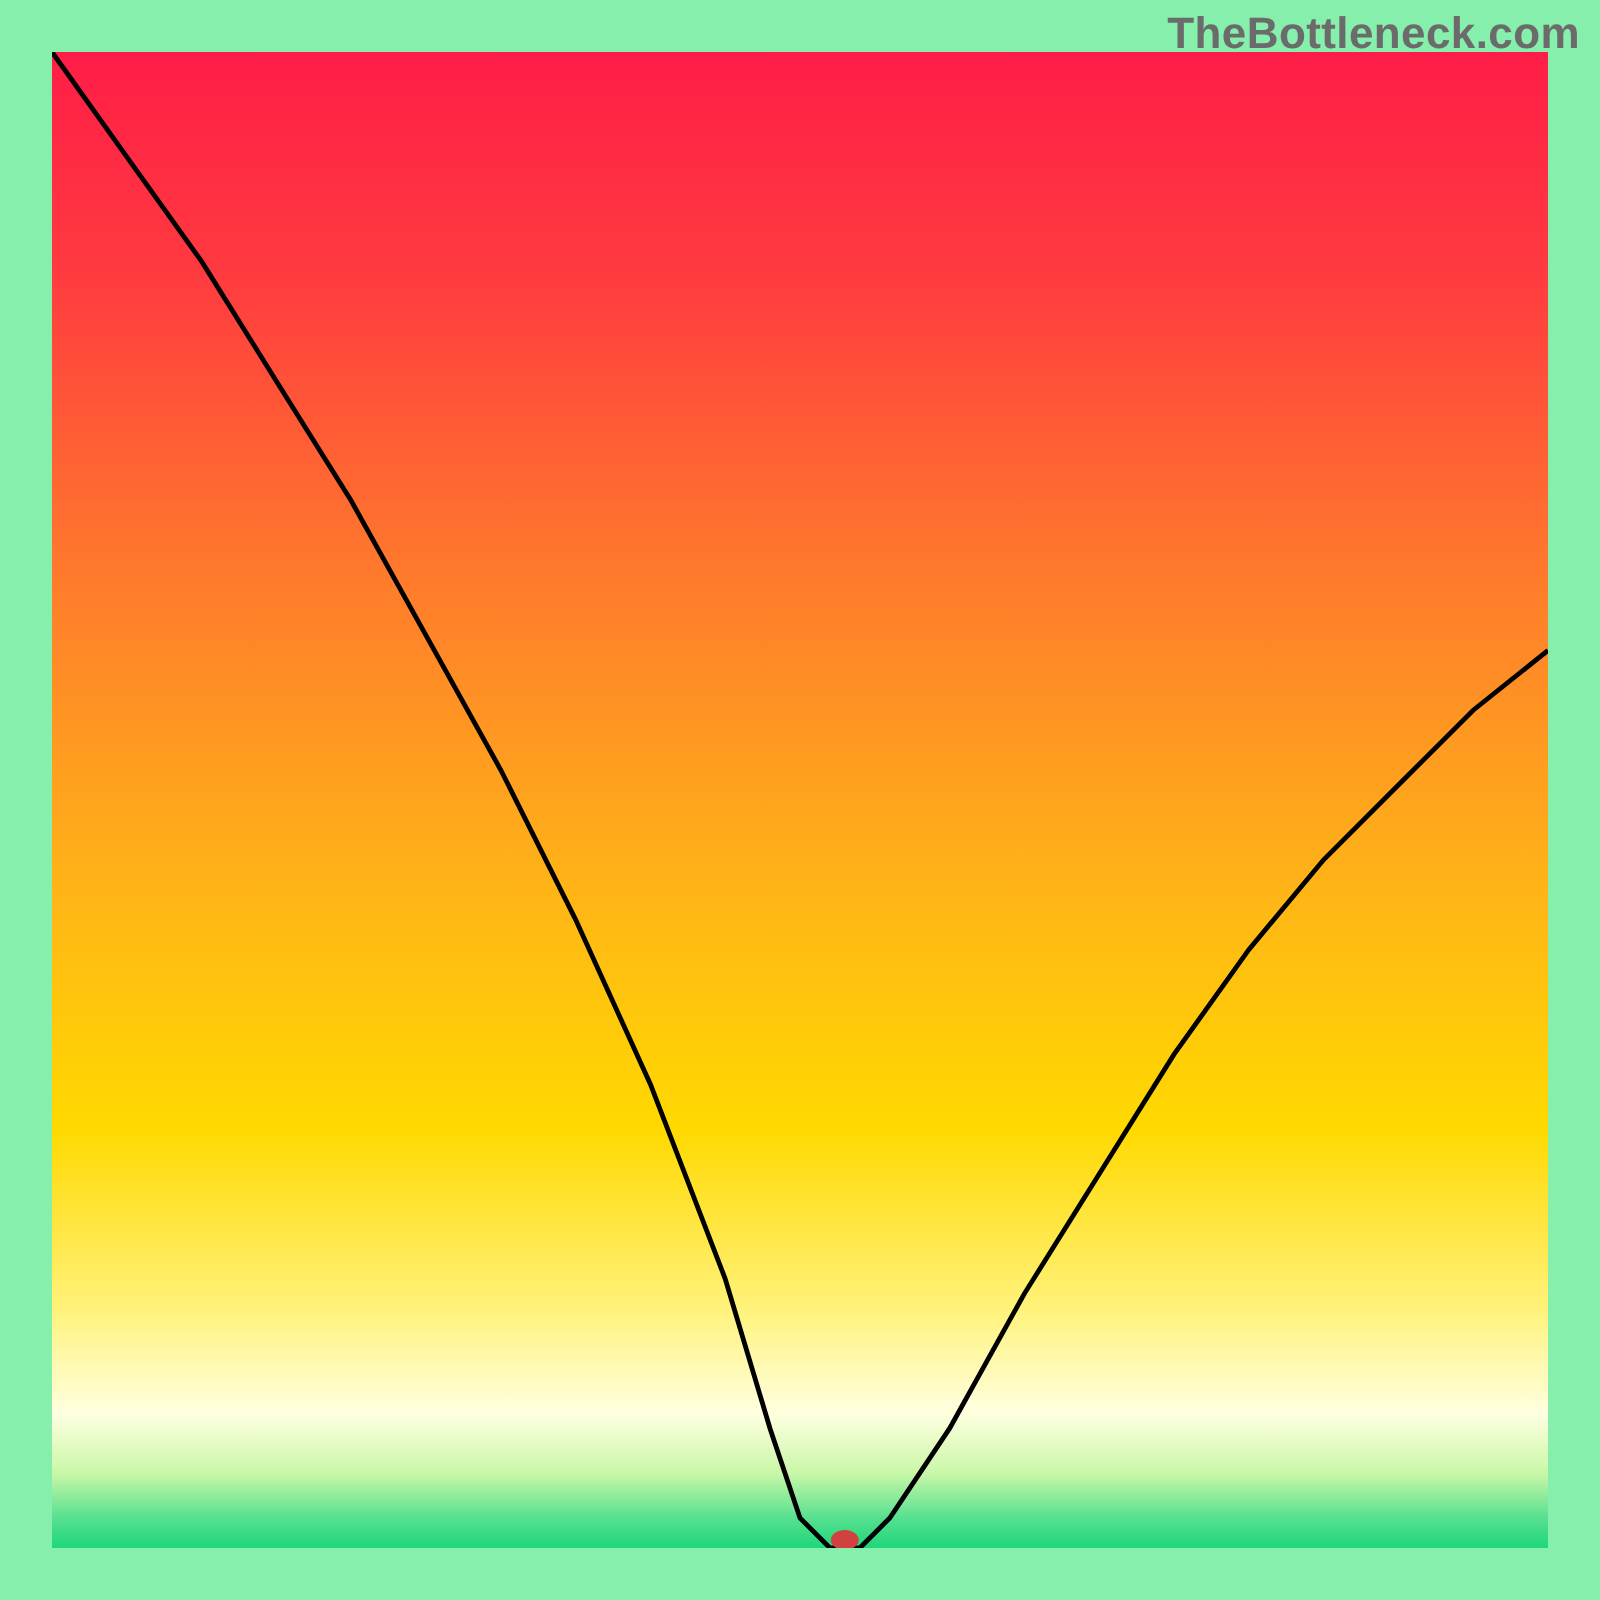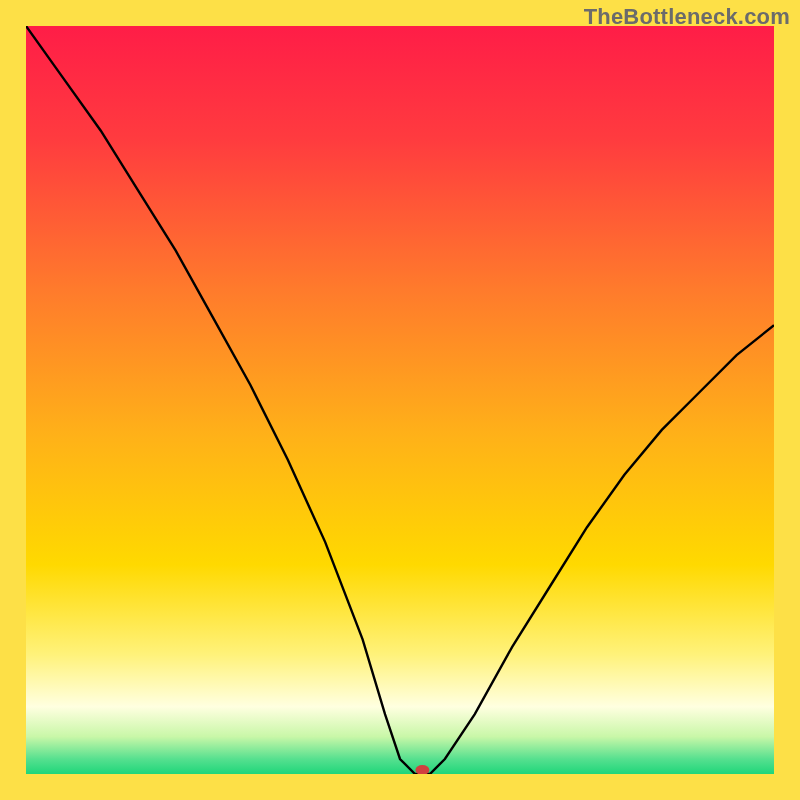--- a/index.html
+++ b/index.html
@@ -8,21 +8,21 @@
     width: 800px;
     height: 800px;
     background: #000;
     font-family: Arial, Helvetica, sans-serif;
     overflow: hidden;
   }
   .frame {
     position: relative;
     width: 800px;
     height: 800px;
-    background: #fde047;
+    background: #86efac;
   }
   .plot {
     position: absolute;
     left: 26px;
     top: 26px;
     width: 748px;
     height: 748px;
     overflow: hidden;
   }
   .attrib {

